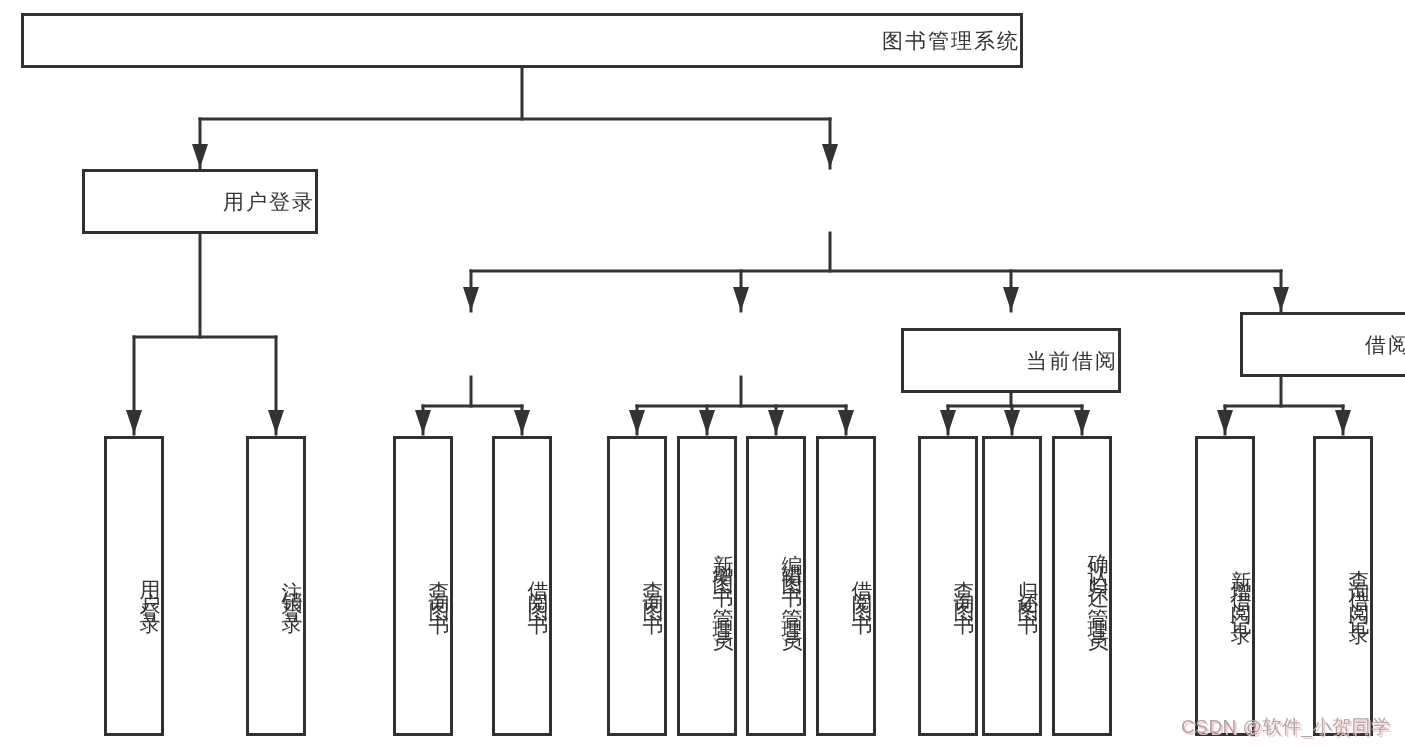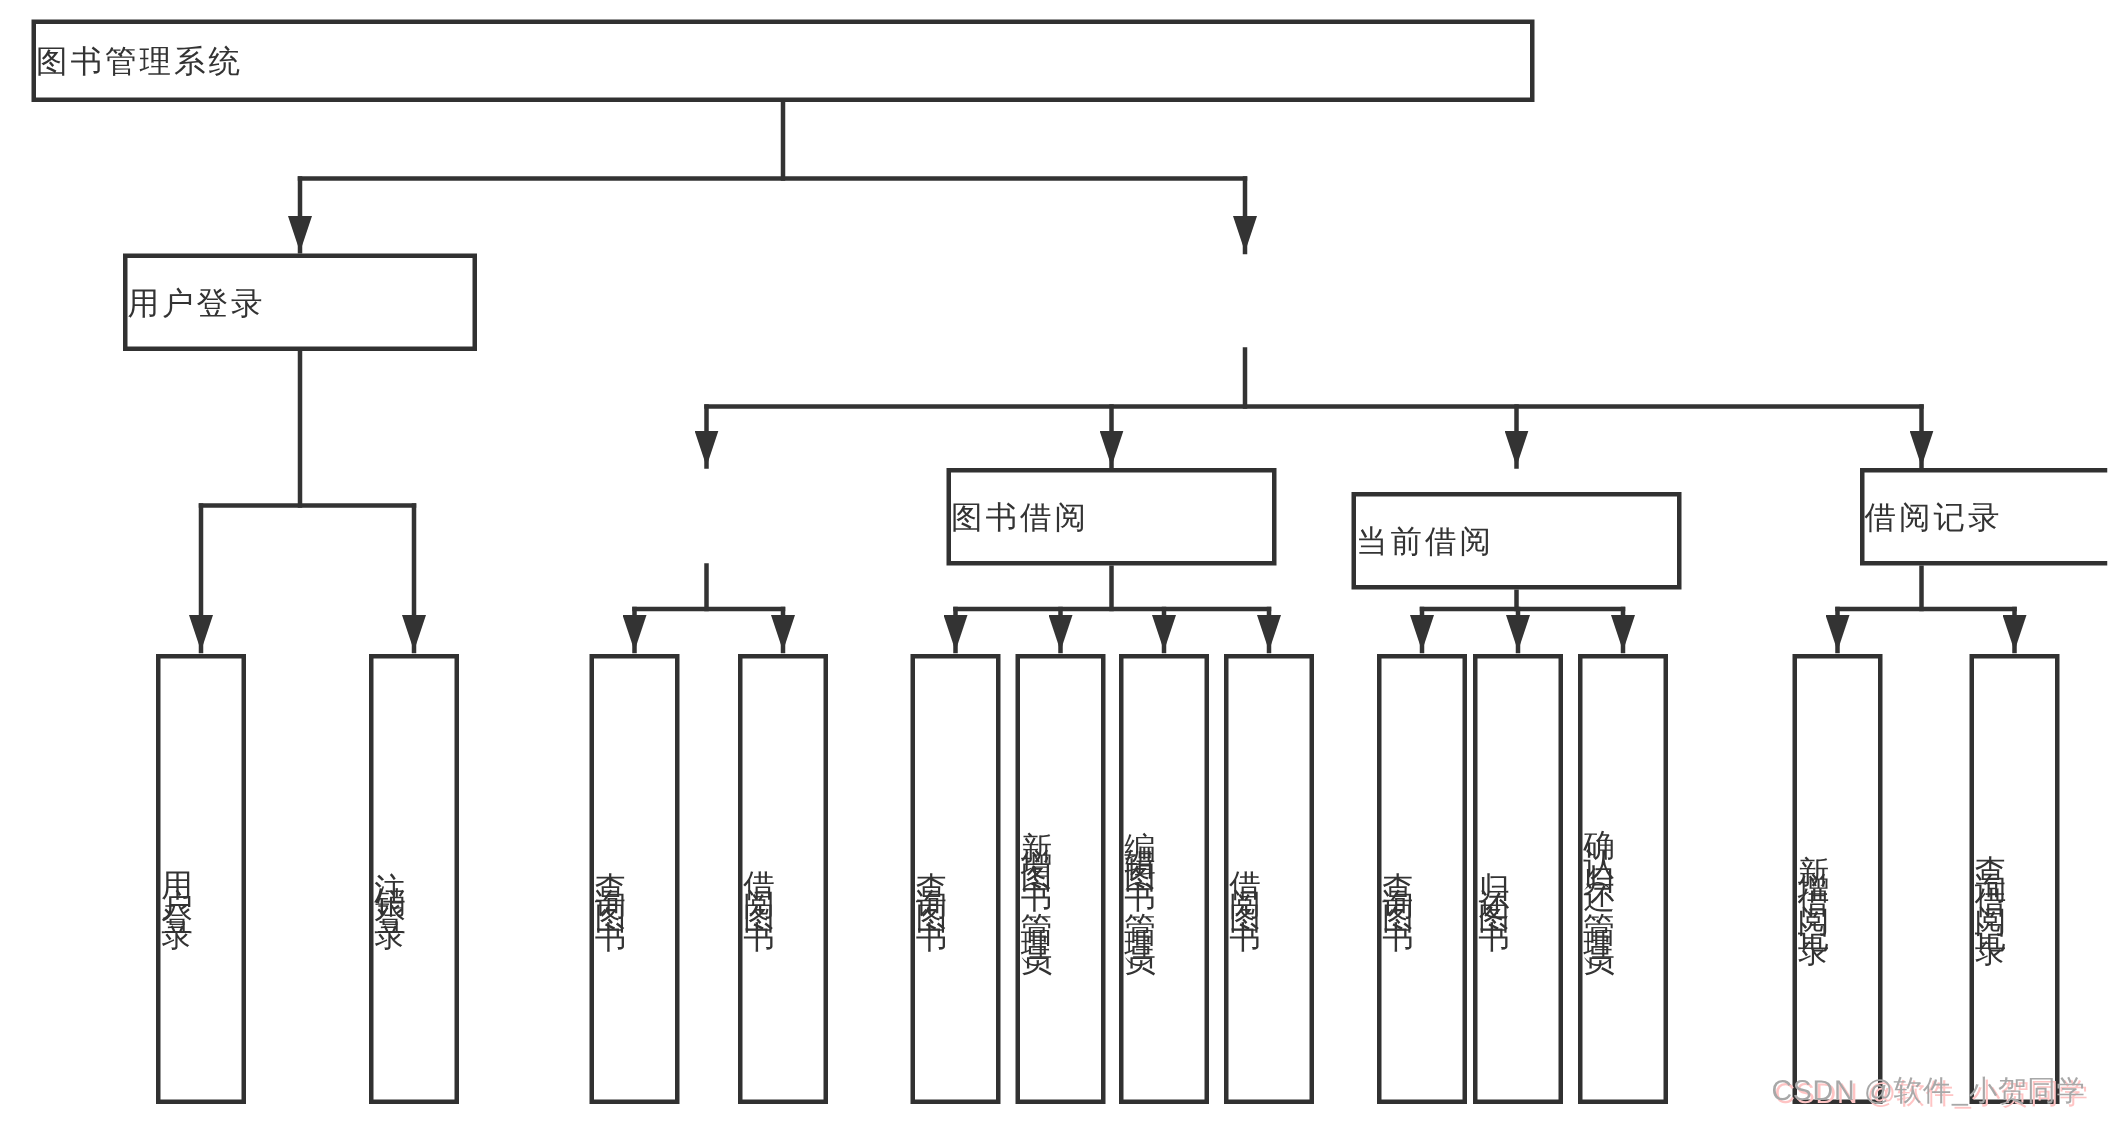--- a/index.html
+++ b/index.html
@@ -3,21 +3,21 @@
 <meta charset="utf-8">
 <style>
   html,body{margin:0;padding:0;background:#ffffff;}
   .canvas{
     position:relative;width:1405px;height:747px;background:#ffffff;
     font-family:"Liberation Sans", sans-serif;overflow:hidden;color:#333333;
   }
   .connectors{position:absolute;left:0;top:0;z-index:0;}
   .node{
     position:absolute;box-sizing:border-box;background:#ffffff;
-    border:3px solid #313131;display:flex;align-items:center;justify-content:flex-start;
+    border:3px solid #313131;display:flex;align-items:center;justify-content:flex-end;
     z-index:1;
   }
   .h-label{font-size:21px;letter-spacing:2px;color:#333333;white-space:nowrap;}
   .v-label{
     writing-mode:vertical-rl;text-orientation:mixed;
     font-size:21px;letter-spacing:11px;line-height:1;color:#333333;
   }
   .watermark{
     position:absolute;left:1181px;top:714px;z-index:2;
     font-size:19px;color:#a8a8a8;letter-spacing:0.5px;white-space:nowrap;
@@ -80,23 +80,20 @@
   </svg>
 
   <div class="node" style="left:21px;top:13px;width:1002px;height:55px">
     <span class="h-label">图书管理系统</span>
   </div>
 
   <div class="node" style="left:82px;top:169px;width:236px;height:65px">
     <span class="h-label">用户登录</span>
   </div>
 
-  <div class="node" style="left:631px;top:312px;width:220px;height:65px">
-    <span class="h-label">图书借阅</span>
-  </div>
   <div class="node" style="left:901px;top:328px;width:220px;height:65px">
     <span class="h-label">当前借阅</span>
   </div>
   <div class="node" style="left:1240px;top:312px;width:220px;height:65px">
     <span class="h-label">借阅记录</span>
   </div>
 
   <div class="node leaf" style="left:104px;top:436px;width:60px;height:300px">
     <span class="v-label">用户登录</span>
   </div>

